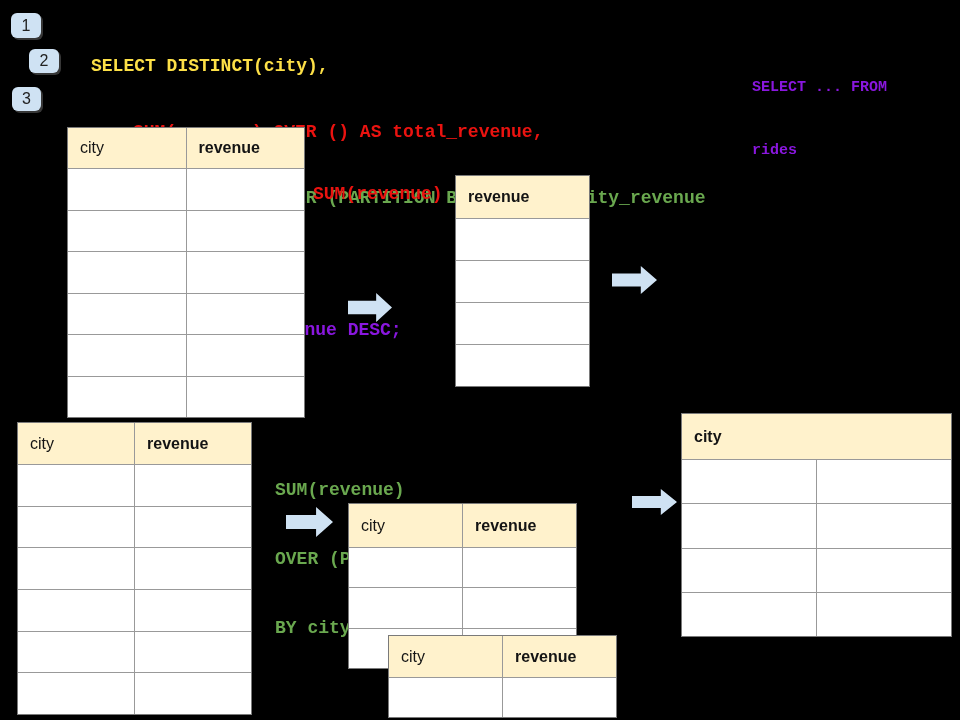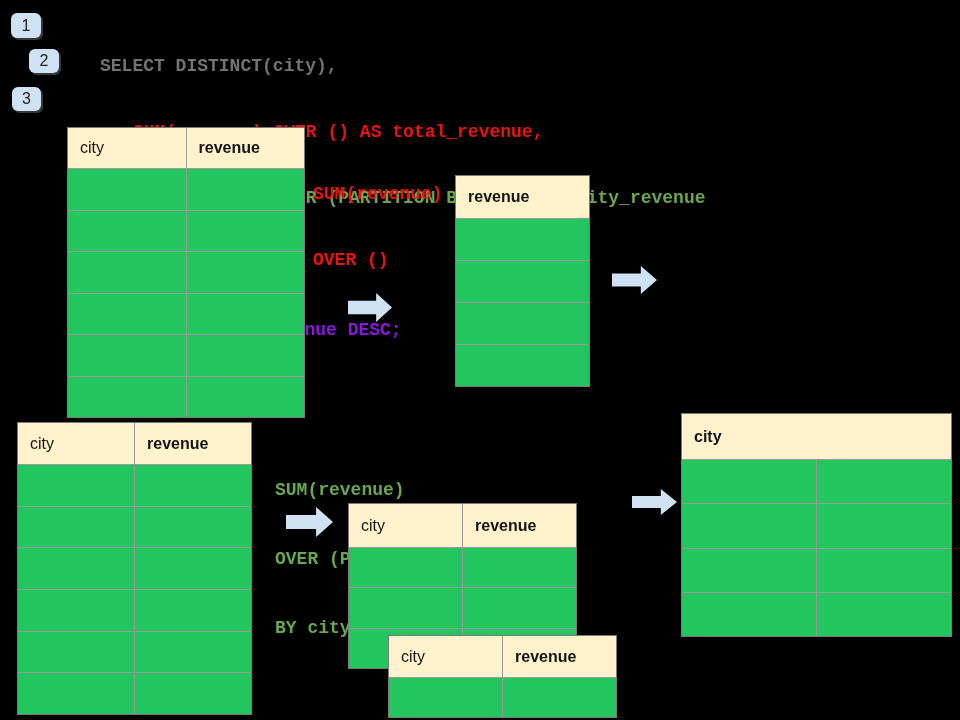--- a/index.html
+++ b/index.html
@@ -53,21 +53,21 @@
     line-height: 22px;
     white-space: pre;
   }
   #label-total { left: 313px; top: 139px; color: var(--red, #ee1111); }
   #label-partition { left: 275px; top: 433px; color: var(--green, #6aa84f); line-height: 23px; }
 
   
   .dtable {
     position: absolute;
     border: 1px solid var(--border_dark, #777);
-    background: #22c55e;
+    background: #ffffff;
   }
   .t-head { display: flex; height: var(--hh); background: var(--header_bg, #fff2cc); }
   .t-hcell {
     flex: 1 1 0;
     display: flex; align-items: center;
     padding-left: 12px;
     font: 16px "Liberation Sans", sans-serif;
     color: #141414;
     border-right: 1px solid var(--border, #999);
   }
@@ -97,31 +97,34 @@
 </head>
 <body>
 
 <div class="canvas">
 
   <div class="badge" id="badge-1">1</div>
   <div class="badge" id="badge-2">2</div>
   <div class="badge" id="badge-3">3</div>
 
   <div class="sql-block">
-    <div class="sql-line" style="color: #737373; margin-left: 12px;">SELECT DISTINCT(city),</div>
+    <div class="sql-line" style="color: #fde047; margin-left: 3px;">SELECT DISTINCT(city),</div>
     <div class="sql-line" style="color: rgb(234, 19, 16); margin-left: 45px;">SUM(revenue) OVER () AS total_revenue,</div>
     <div class="sql-line" style="color: rgb(106, 168, 79); margin-left: 45px;">SUM(revenue) OVER (PARTITION BY city) as city_revenue</div>
     <div class="sql-line" style="color: rgb(138, 23, 223); margin-left: 22px;">FROM rides</div>
     <div class="sql-line" style="color: rgb(138, 23, 223); margin-left: 22px;">ORDER by city_revenue DESC;</div>
   </div>
 
+  <div class="side-note">
+    <div>SELECT ... FROM</div>
+    <div>rides</div>
+  </div>
 
   <div class="code-label" id="label-total">
     <div>SUM(revenue)</div>
-    <div>OVER ()</div>
   </div>
 
   <div class="code-label" id="label-partition">
     <div>SUM(revenue)</div>
     <div>OVER (PARTITION</div>
     <div>BY city)</div>
   </div>
 
   <div class="dtable" id="t-source-top">
       <div class="t-head">

